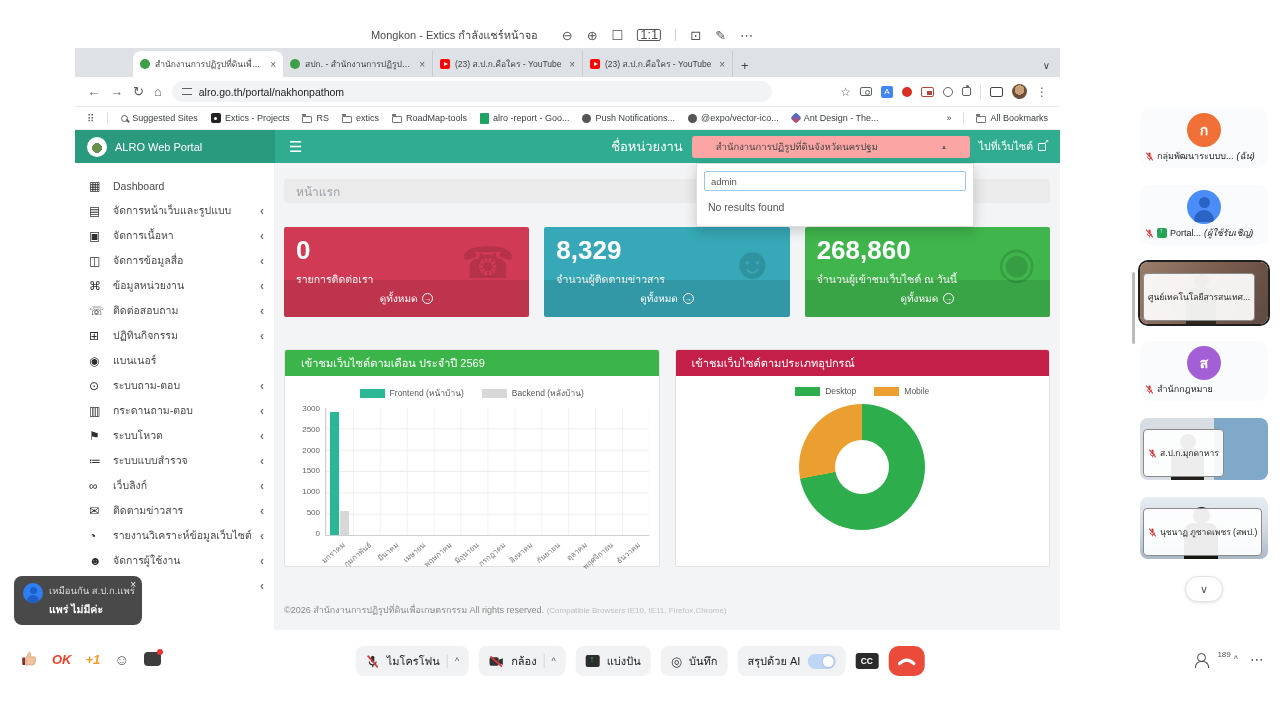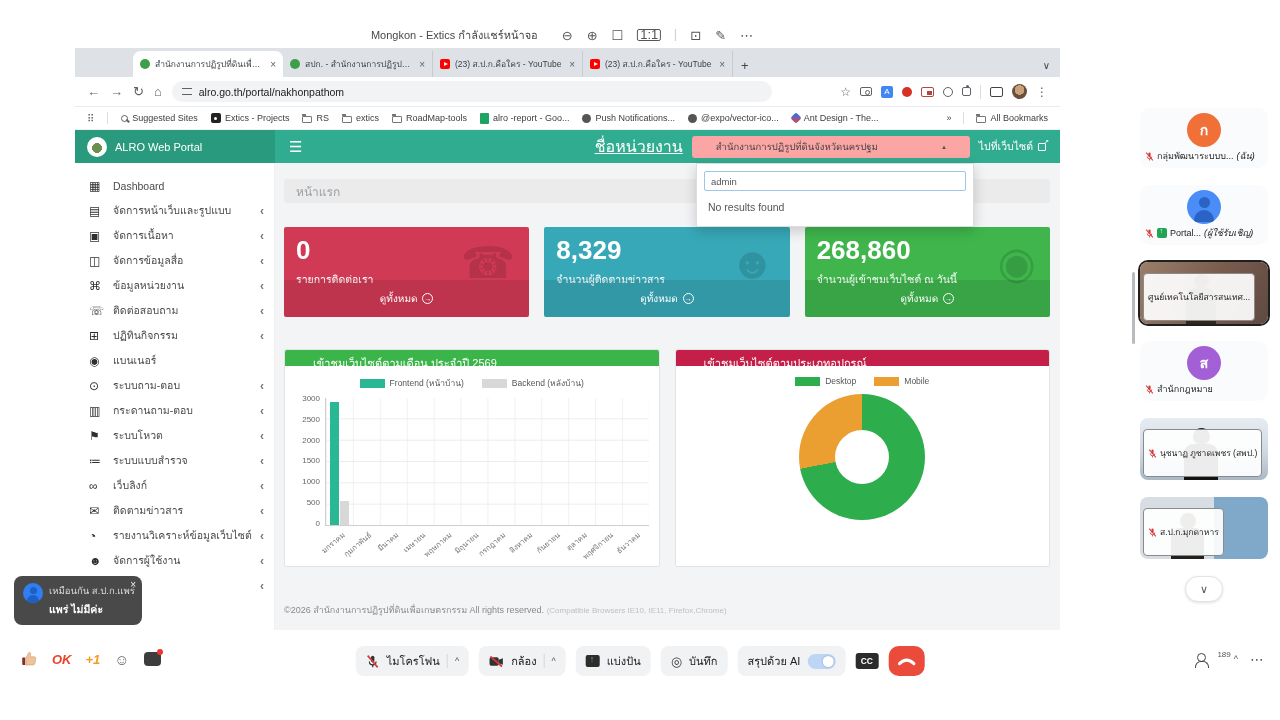--- a/index.html
+++ b/index.html
@@ -68,21 +68,21 @@
 
   
   .portal{height:500px;position:relative;}
   .phead{height:33px;display:flex;}
   .brand{width:200px;background:#2a9a7f;display:flex;align-items:center;gap:8px;padding-left:12px;}
   .logo{width:20px;height:20px;border-radius:50%;background:radial-gradient(circle at 50% 55%,#6a8f4f 0 32%,#fff 34%);flex:none;}
   .brandname{color:#fff;font-size:11px;}
   .hright{flex:1;background:#30ac90;display:flex;align-items:center;padding:0 14px;gap:9px;}
   .hamburger{color:#fff;font-size:15px;}
   .hgroup{margin-left:auto;display:flex;align-items:center;gap:9px;}
-  .unitlabel{color:#fff;font-size:16px;text-decoration:underline;}
+  .unitlabel{color:#fff;font-size:13px;}
   .unitselect{width:278px;height:22px;background:#fca5a5;border-radius:3px;display:flex;align-items:center;justify-content:space-between;padding:0 24px;font-size:9.5px;color:#444;}
   .selcaret{font-size:7px;color:#555;}
   .gotosite{color:#fff;font-size:10.5px;display:flex;align-items:center;gap:5px;}
   .ext-icon{width:8px;height:8px;border:1.2px solid #fff;border-radius:1px;position:relative;}
   .ext-icon::after{content:"↗";position:absolute;top:-6px;right:-4px;font-size:7px;color:#fff;}
 
   .dropdown{position:absolute;right:86px;top:33px;width:278px;background:#fff;border:1px solid #ddd;box-shadow:0 4px 12px rgba(0,0,0,.18);z-index:30;padding:7px;}
   .ddinput{height:20px;border:1px solid #9cc7e8;border-radius:2px;display:flex;align-items:center;padding:0 6px;font-size:9.5px;color:#555;}
   .ddempty{padding:10px 4px 6px 4px;font-size:10.5px;color:#555;}
 
@@ -99,21 +99,21 @@
   .cards{display:flex;gap:15px;}
   .card{flex:1;height:90px;border-radius:2px;position:relative;color:#fff;padding:9px 12px;overflow:hidden;}
   .cnum{font-size:26px;font-weight:bold;line-height:1.1;}
   .clab{font-size:10.5px;margin-top:6px;}
   .cwm{position:absolute;right:14px;top:14px;font-size:44px;color:rgba(0,0,0,.13);line-height:1;}
   .cfoot{position:absolute;left:0;right:0;bottom:0;height:37px;background:rgba(0,0,0,.09);display:flex;align-items:center;justify-content:center;gap:5px;font-size:10px;}
   .carrow{width:11px;height:11px;border:1px solid #fff;border-radius:50%;font-size:7px;line-height:10px;text-align:center;}
 
   .chartsrow{display:flex;gap:15px;margin-top:32px;}
   .chart-card{flex:1;background:#fff;border:1px solid #e3e3e3;height:218px;border-radius:2px;}
-  .chead{height:16px;line-height:26px;color:#fff;font-size:11px;padding-left:28px;border-radius:2px 2px 0 0;}
+  .chead{height:26px;line-height:26px;color:#fff;font-size:11px;padding-left:16px;border-radius:2px 2px 0 0;}
   .chead.g{background:#3bb44a;} .chead.r{background:#c41f48;}
   .cbody{padding:8px 10px 0 10px;}
   .legend{display:flex;justify-content:center;gap:18px;font-size:8.5px;color:#555;margin:2px 0 8px;}
   .litem{display:flex;align-items:center;gap:5px;}
   .sw{width:25px;height:9px;display:inline-block;}
   .barwrap{display:flex;margin-left:2px;}
   .yaxis{width:28px;height:134px;margin-top:-4px;display:flex;flex-direction:column;justify-content:space-between;font-size:8px;color:#666;text-align:right;padding-right:5px;}
   .plot{flex:1;height:128px;border-left:1px solid #cfcfcf;border-bottom:1px solid #cfcfcf;display:flex;align-items:flex-end;background-image:linear-gradient(to top,#ececec 1px,transparent 1px),linear-gradient(to right,#f1f1f1 1px,transparent 1px);background-size:100% 21.33px,8.333% 100%;}
   .slot{flex:1;height:100%;display:flex;align-items:flex-end;justify-content:center;gap:1px;position:relative;}
   .bar{width:9px;}
@@ -665,52 +665,52 @@
             <line x1="2" y1="2" x2="14" y2="16" stroke="#d83a3a" stroke-width="1.8"></line>
           </svg>
 
           <span class="pname">สำนักกฎหมาย</span>
 
         </div>
       </div>
 
       <div class="ptile">
 
-        <div class="vid v2">
+        <div class="vid v3">
           <div class="vhead"></div>
           <div class="vbody"></div>
         </div>
         <div class="plabel pill">
           <svg class="micmini" width="9" height="11" viewBox="0 0 16 18">
             <rect x="6" y="2" width="4" height="8" rx="2" fill="#d83a3a"></rect>
             <path d="M4 9a4 4 0 0 0 8 0" stroke="#d83a3a" stroke-width="1.5" fill="none"></path>
             <line x1="8" y1="13" x2="8" y2="16" stroke="#d83a3a" stroke-width="1.5"></line>
             <line x1="2" y1="2" x2="14" y2="16" stroke="#d83a3a" stroke-width="1.8"></line>
           </svg>
 
-          <span class="pname">นุชนาฏ ภูชาดเพชร (สพป.)</span>
+          <span class="pname">ส.ป.ก.มุกดาหาร</span>
 
         </div>
       </div>
 
       <div class="ptile">
 
-        <div class="vid v3">
+        <div class="vid v2">
           <div class="vhead"></div>
           <div class="vbody"></div>
         </div>
         <div class="plabel pill">
           <svg class="micmini" width="9" height="11" viewBox="0 0 16 18">
             <rect x="6" y="2" width="4" height="8" rx="2" fill="#d83a3a"></rect>
             <path d="M4 9a4 4 0 0 0 8 0" stroke="#d83a3a" stroke-width="1.5" fill="none"></path>
             <line x1="8" y1="13" x2="8" y2="16" stroke="#d83a3a" stroke-width="1.5"></line>
             <line x1="2" y1="2" x2="14" y2="16" stroke="#d83a3a" stroke-width="1.8"></line>
           </svg>
 
-          <span class="pname">ส.ป.ก.มุกดาหาร</span>
+          <span class="pname">นุชนาฏ ภูชาดเพชร (สพป.)</span>
 
         </div>
       </div>
     </div>
   <div class="rail-chevron">∨</div>
 </div>
 
 <div class="chatbubble">
   <span class="cbclose">×</span>
   <div class="cbrow">

